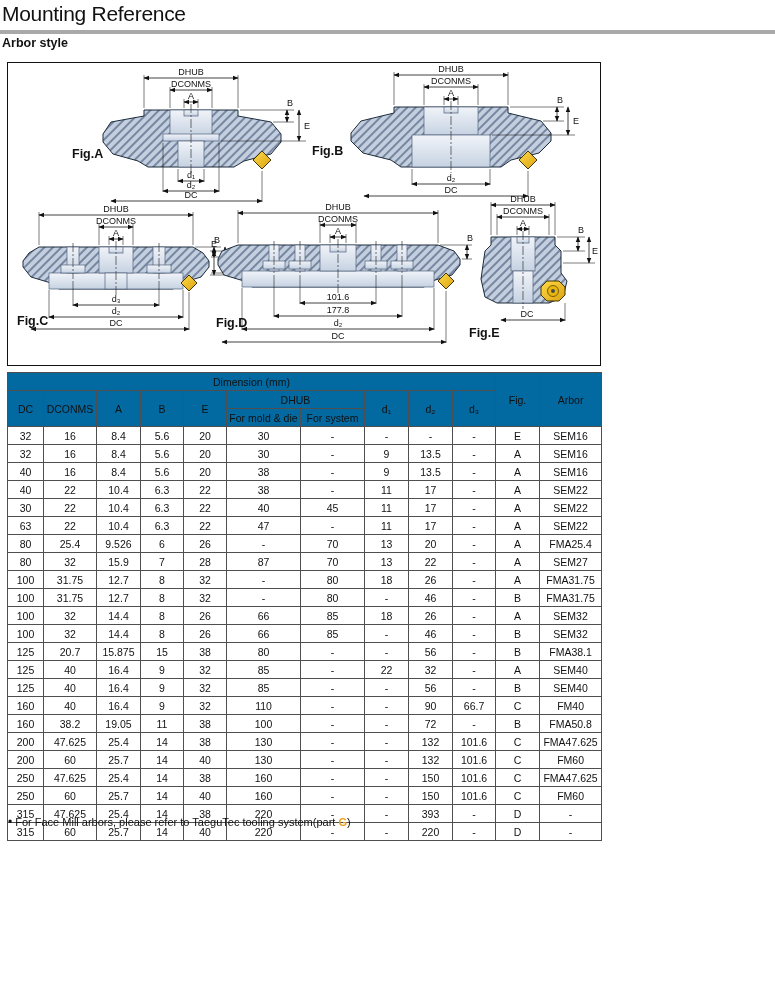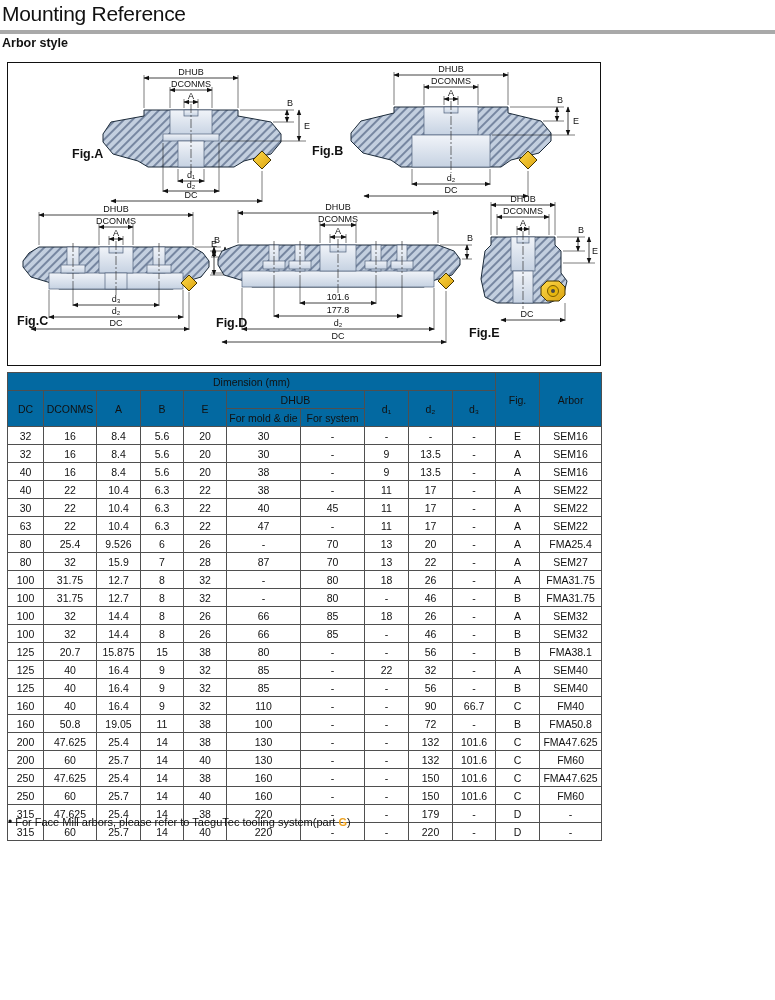--- a/index.html
+++ b/index.html
@@ -563,21 +563,21 @@
         <td>110</td>
         <td>-</td>
         <td>-</td>
         <td>90</td>
         <td>66.7</td>
         <td>C</td>
         <td>FM40</td>
       </tr>
       <tr>
         <td>160</td>
-        <td>50.8</td>
+        <td>38.2</td>
         <td>19.05</td>
         <td>11</td>
         <td>38</td>
         <td>100</td>
         <td>-</td>
         <td>-</td>
         <td>72</td>
         <td>-</td>
         <td>B</td>
         <td>FMA50.8</td>
@@ -640,21 +640,21 @@
       </tr>
       <tr>
         <td>315</td>
         <td>47.625</td>
         <td>25.4</td>
         <td>14</td>
         <td>38</td>
         <td>220</td>
         <td>-</td>
         <td>-</td>
-        <td>179</td>
+        <td>393</td>
         <td>-</td>
         <td>D</td>
         <td>-</td>
       </tr>
       <tr>
         <td>315</td>
         <td>60</td>
         <td>25.7</td>
         <td>14</td>
         <td>40</td>

